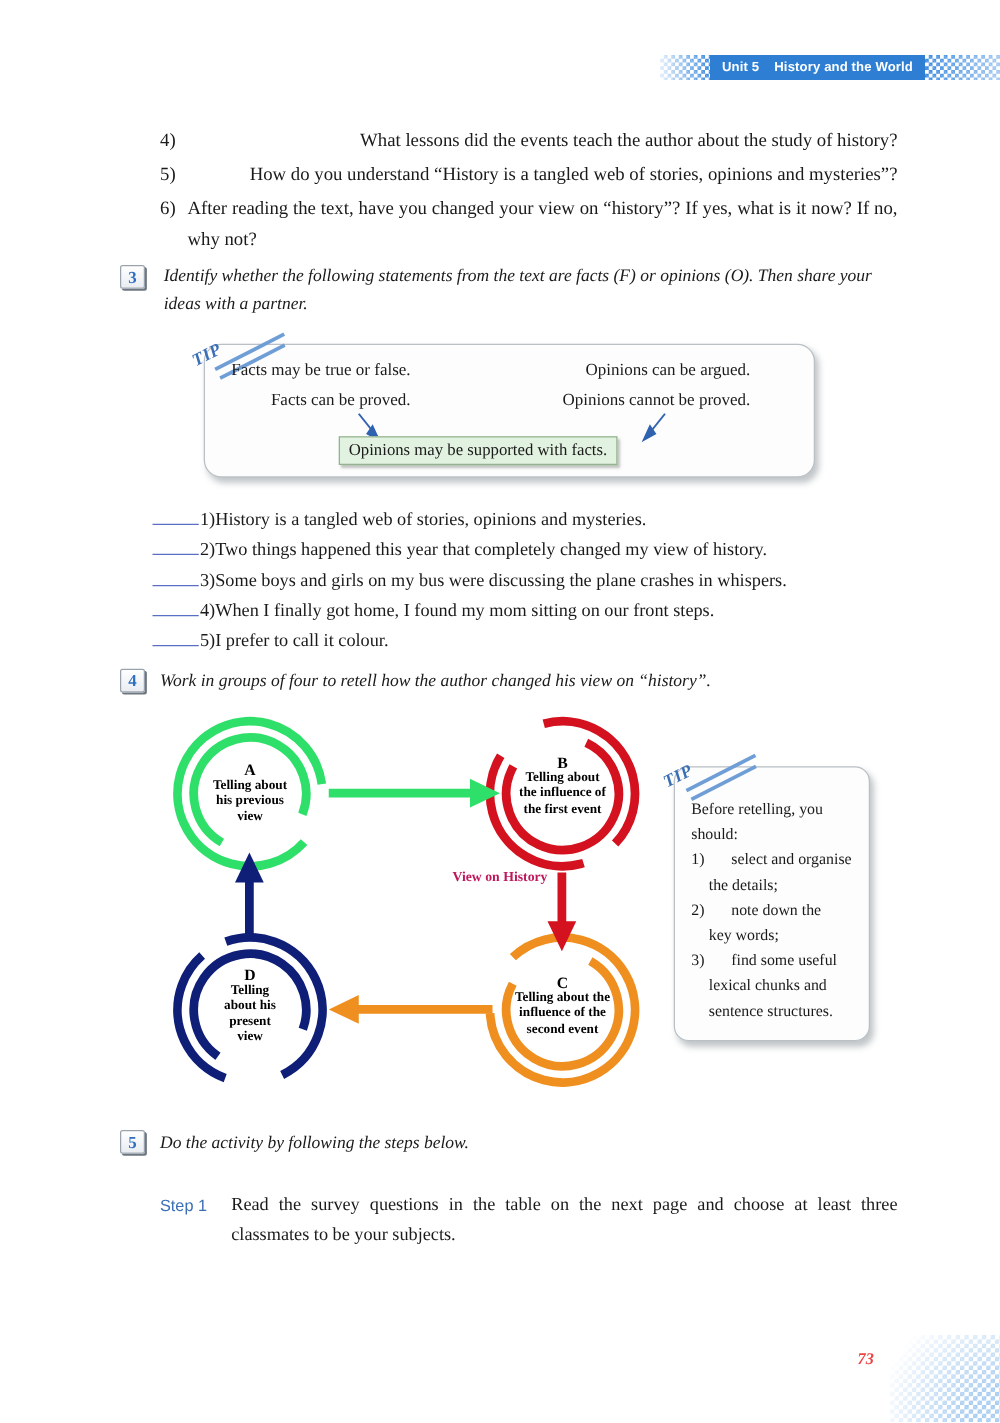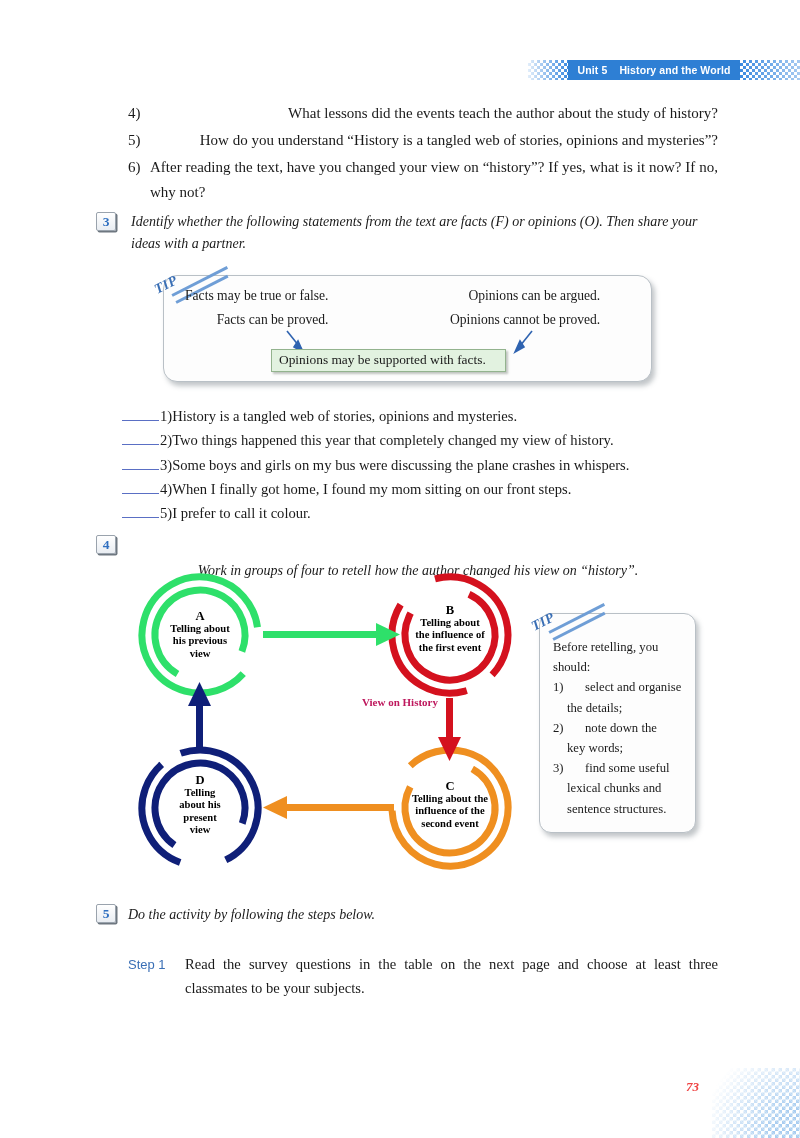--- a/index.html
+++ b/index.html
@@ -12,21 +12,21 @@
     height: 1138px;
     position: relative;
     font-family: "Liberation Serif", "DejaVu Serif", serif;
     color: #1a1a1a;
     overflow: hidden;
   }
 
   
   .header {
     position: absolute;
-    top: 60px;
+    top: 44px;
     left: 0;
     width: 800px;
     height: 22px;
   }
   .hdr-bar {
     position: absolute;
     left: 568px;
     top: 0;
     width: 172px;
     height: 20px;
@@ -151,21 +151,21 @@
   .facts-col {
     position: absolute;
     font-size: 13.6px;
     line-height: 24px;
     text-align: right;
   }
   .supported {
     position: absolute;
     left: 271px;
     top: 349px;
-    padding: 1px 19px 2px 7px;
+    padding: 1px 7px 2px 7px;
     background: #e2f2e0;
     border: 1px solid #93b38e;
     font-size: 13.4px;
     line-height: 18px;
     box-shadow: 2px 2px 2px rgba(130,140,130,.5);
     white-space: nowrap;
   }
 
   
   .stmt-list {
@@ -377,21 +377,21 @@
     <span class="stmt-txt">When I finally got home, I found my mom sitting on our front steps.</span>
   </div>
   <div class="stmt">
     <span class="blank"></span>
     <span class="stmt-num">5)</span>
     <span class="stmt-txt">I prefer to call it colour.</span>
   </div>
 </div>
 
 <div class="ex-badge" style="left:96px; top:535px;">4</div>
-<div class="ex-head" style="left:128px; top:560px; width:580px;text-align:center;">Work in groups of four to retell how the author changed his view on “history”.</div>
+<div class="ex-head" style="left:128px; top:535px; width:580px;">Work in groups of four to retell how the author changed his view on “history”.</div>
 
 <div class="diagram">
   <svg width="580" height="320" viewBox="0 0 580 320">
 
     <g fill="none" stroke="#2ee06a" stroke-linecap="butt">
       <circle cx="80" cy="70" r="58" stroke-width="7" stroke-dasharray="250 50" transform="rotate(105 80 70)"></circle>
       <circle cx="80" cy="70" r="45" stroke-width="7" stroke-dasharray="205 78" transform="rotate(120 80 70)"></circle>
     </g>
 
     <g fill="none" stroke="#d4111e" stroke-linecap="butt">

